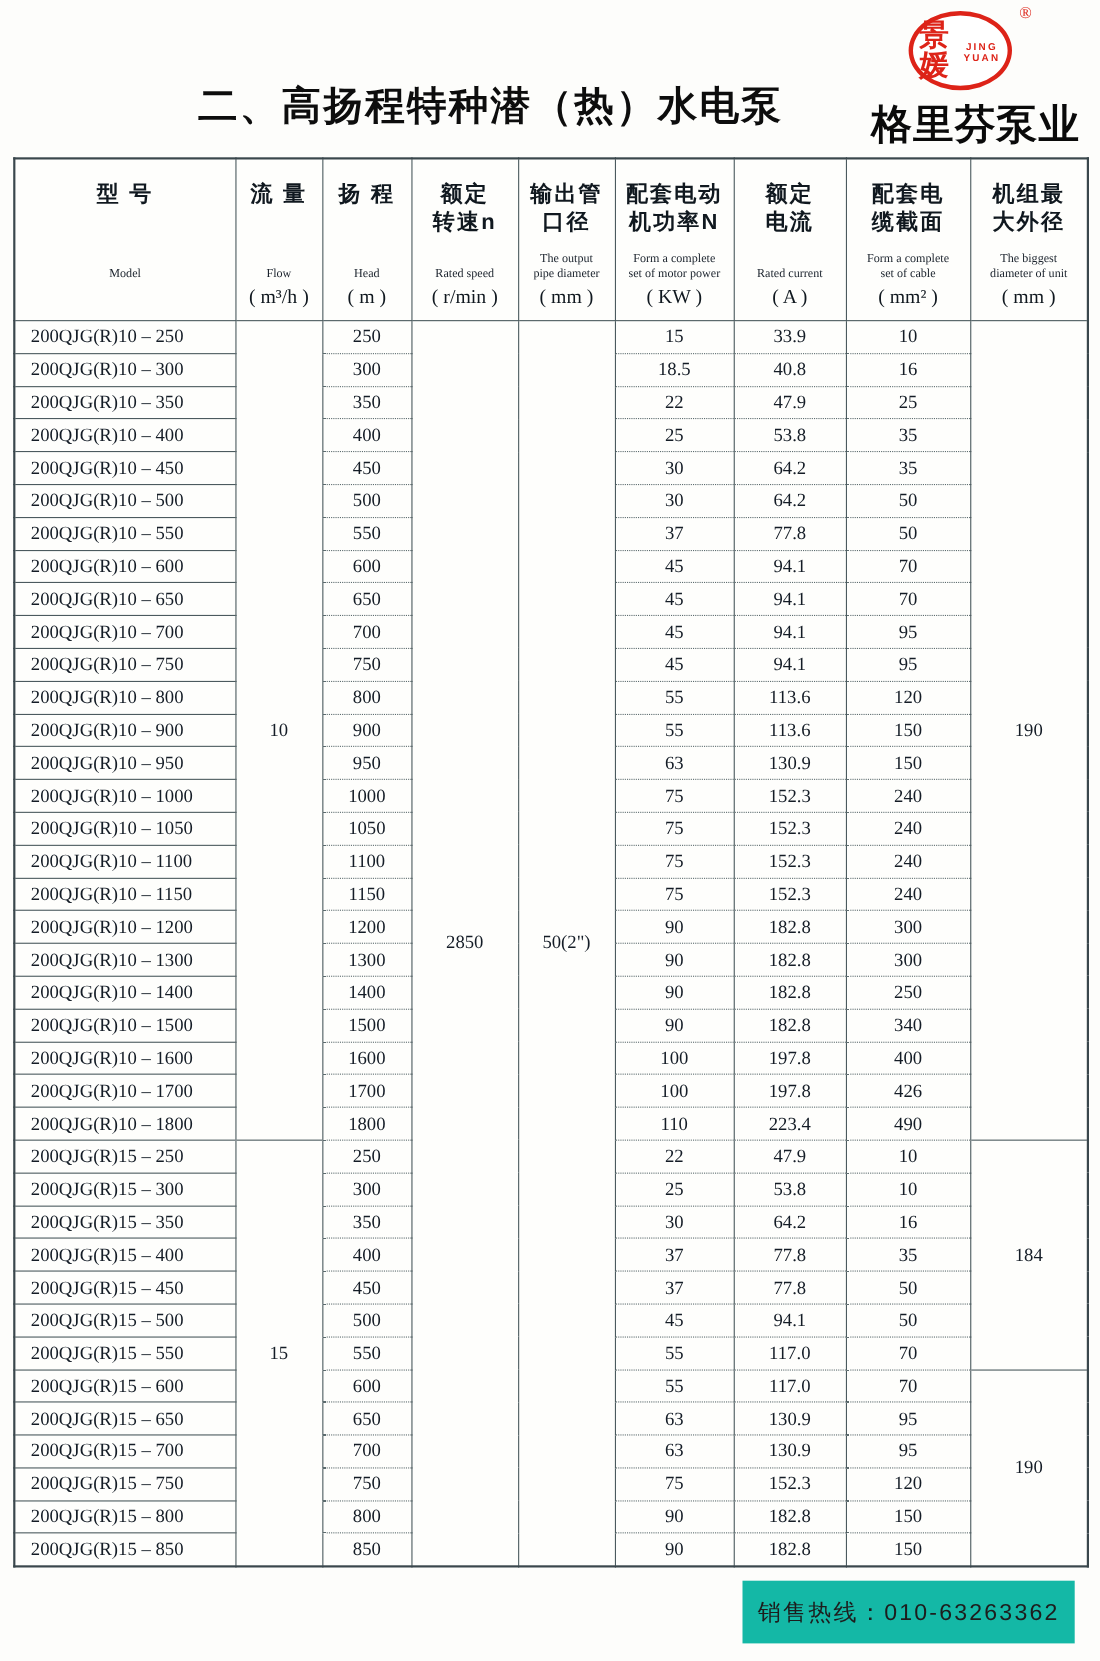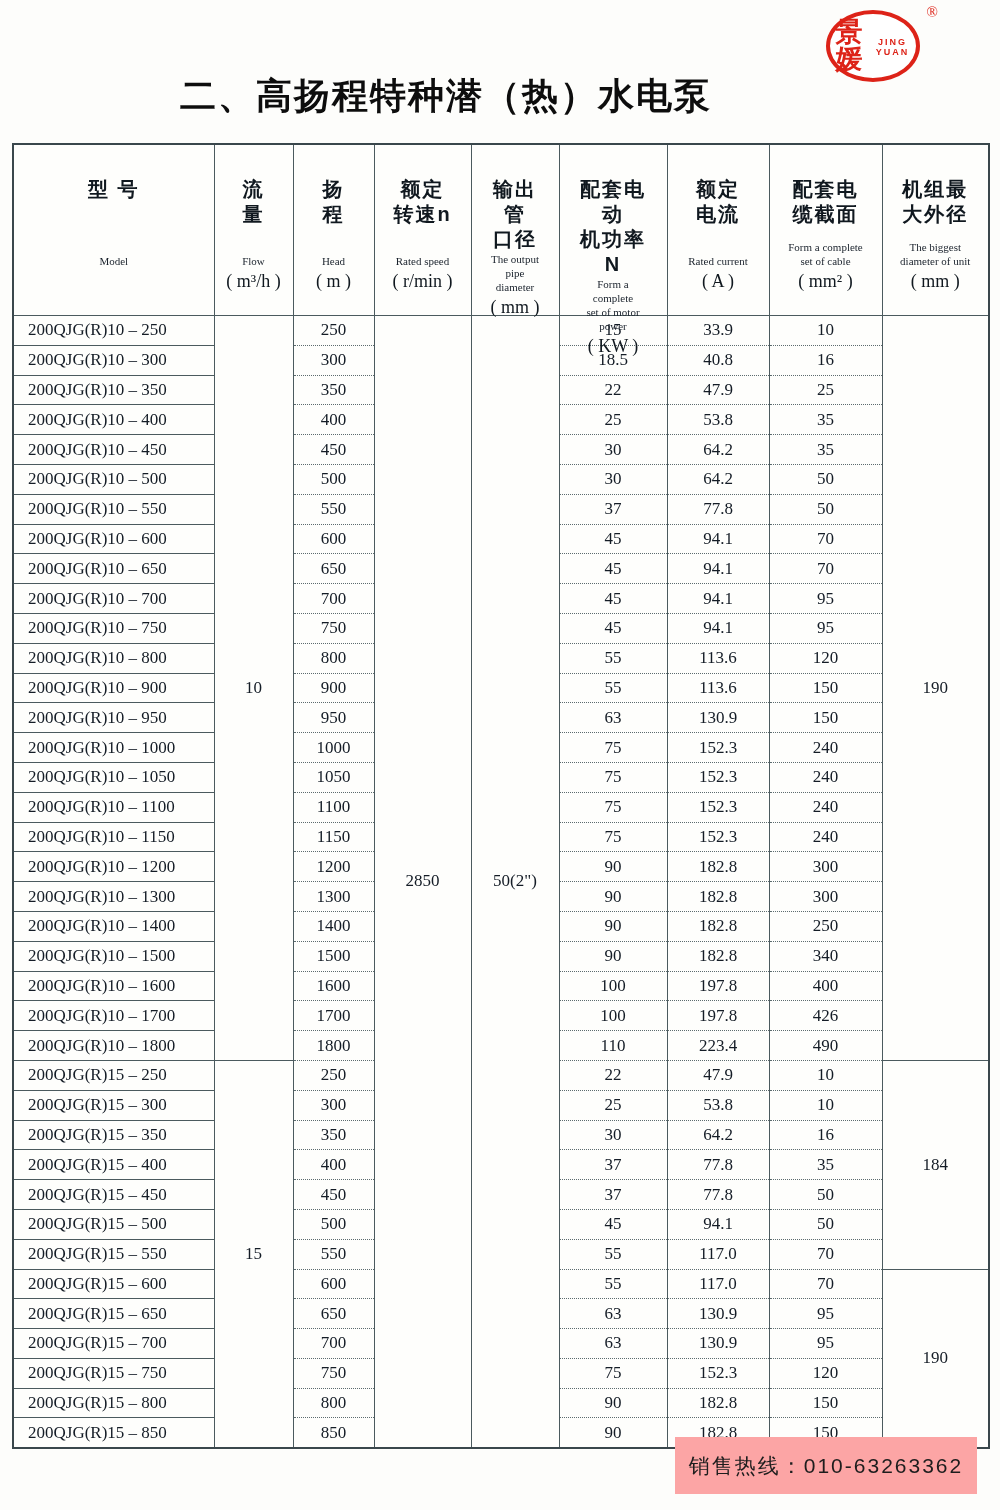--- a/index.html
+++ b/index.html
@@ -79,21 +79,21 @@
     width: 976px;
     border-collapse: collapse;
     table-layout: fixed;
     border: 2px solid #3a474c;
     background: #fefefc;
   }
   .spec th {
     border: 1px solid #4b5a5e;
     height: 138px;
     vertical-align: top;
-    padding: 16px;
+    padding: 4px;
     font-weight: normal;
   }
   .th-inner {
     height: 138px;
     display: flex; flex-direction: column;
     align-items: center;
     padding: 16px 1px 6px 1px;
   }
   .zh {
     font-family: "Liberation Sans", sans-serif;
@@ -141,21 +141,21 @@
     border-top: 1px solid #4b5a5e;
     font-size: 17px;
   }
   .spec tbody tr:first-child td { border-top: 1px solid #4b5a5e; }
 
   
   .footer-bar {
     position: absolute;
     left: 675px; top: 1437px;
     width: 302px; height: 57px;
-    background: #fca5a5;
+    background: #14b8a6;
     display: flex; align-items: center; justify-content: center;
   }
   .footer-text {
     font-family: "Liberation Sans", sans-serif;
     font-size: 21px;
     letter-spacing: 2px;
     color: #1d1d1d;
   }
 </style>
 </head>
@@ -164,20 +164,21 @@
 <div class="page-title">二、高扬程特种潜（热）水电泵</div>
 
 <div class="brand">
   <div class="logo-wrap">
     <div class="logo-oval">
       <div class="logo-zh">景媛</div>
       <div class="logo-en">JING YUAN</div>
     </div>
     <div class="logo-reg">®</div>
   </div>
+  <div class="company-name">格里芬泵业</div>
 </div>
 
 <table class="spec">
   <colgroup>
     <col style="width:201px">
       <col style="width:79px">
       <col style="width:81px">
     <col style="width:97px">
       <col style="width:88px">
       <col style="width:108px">

